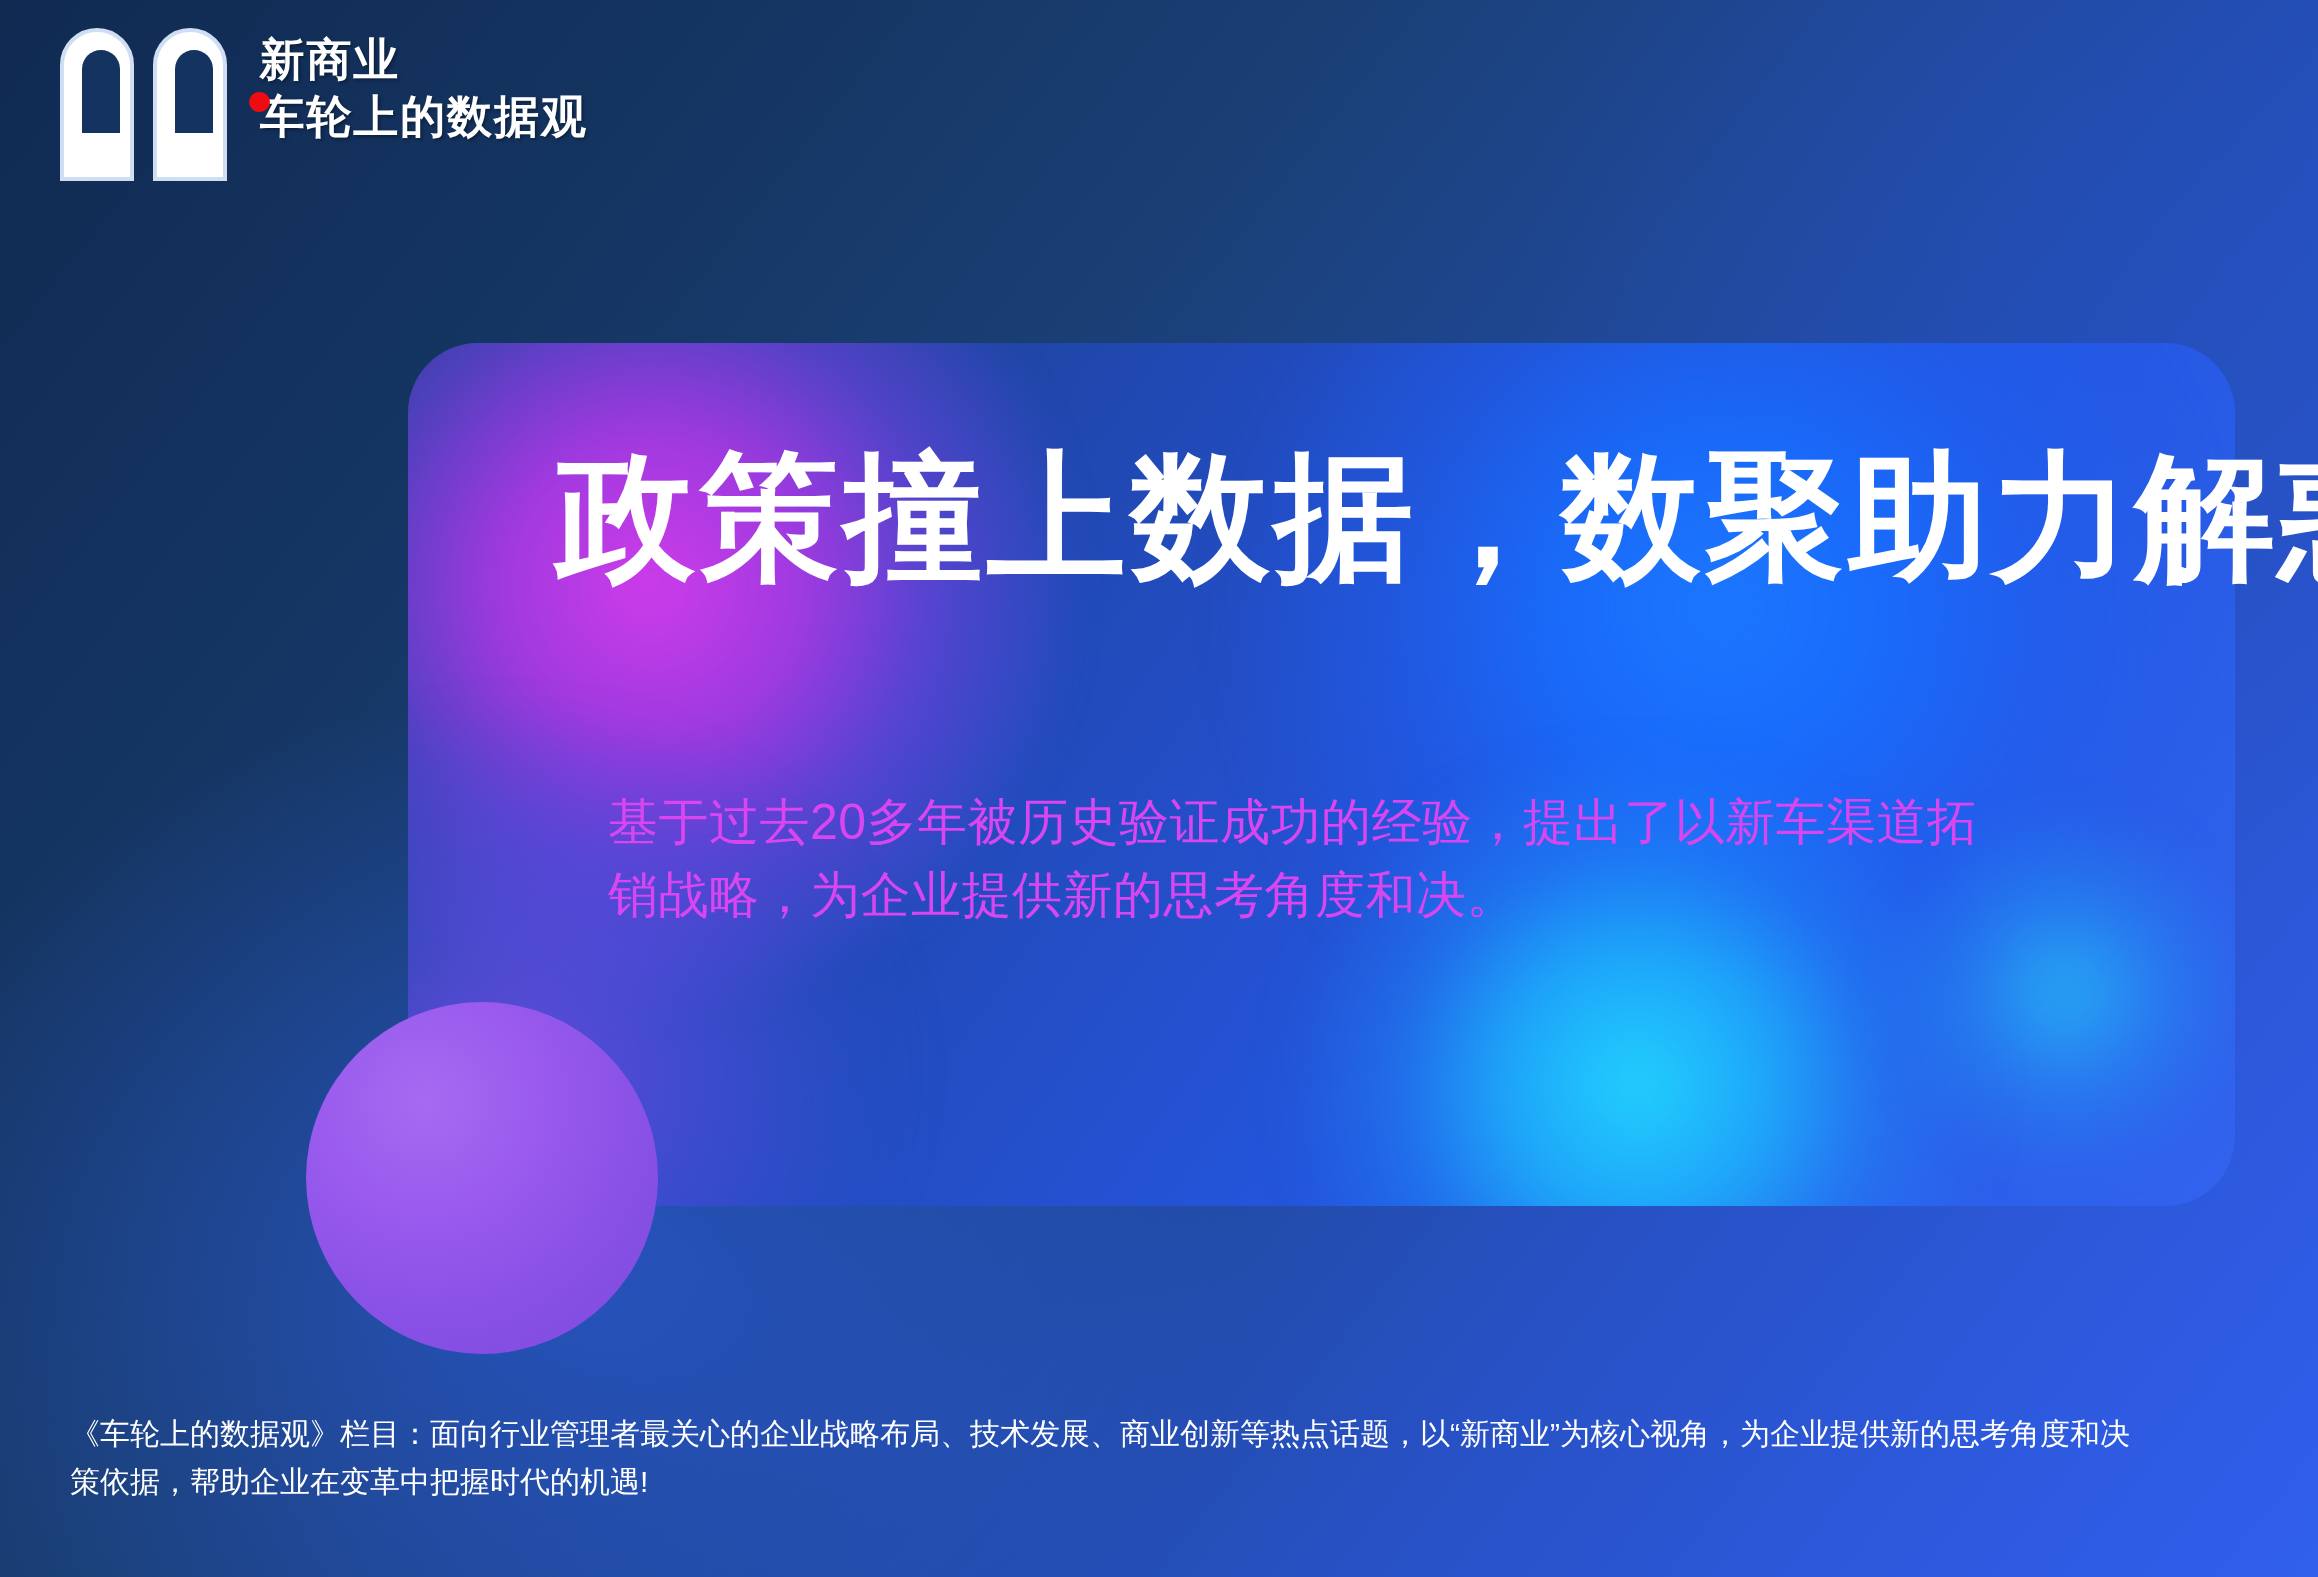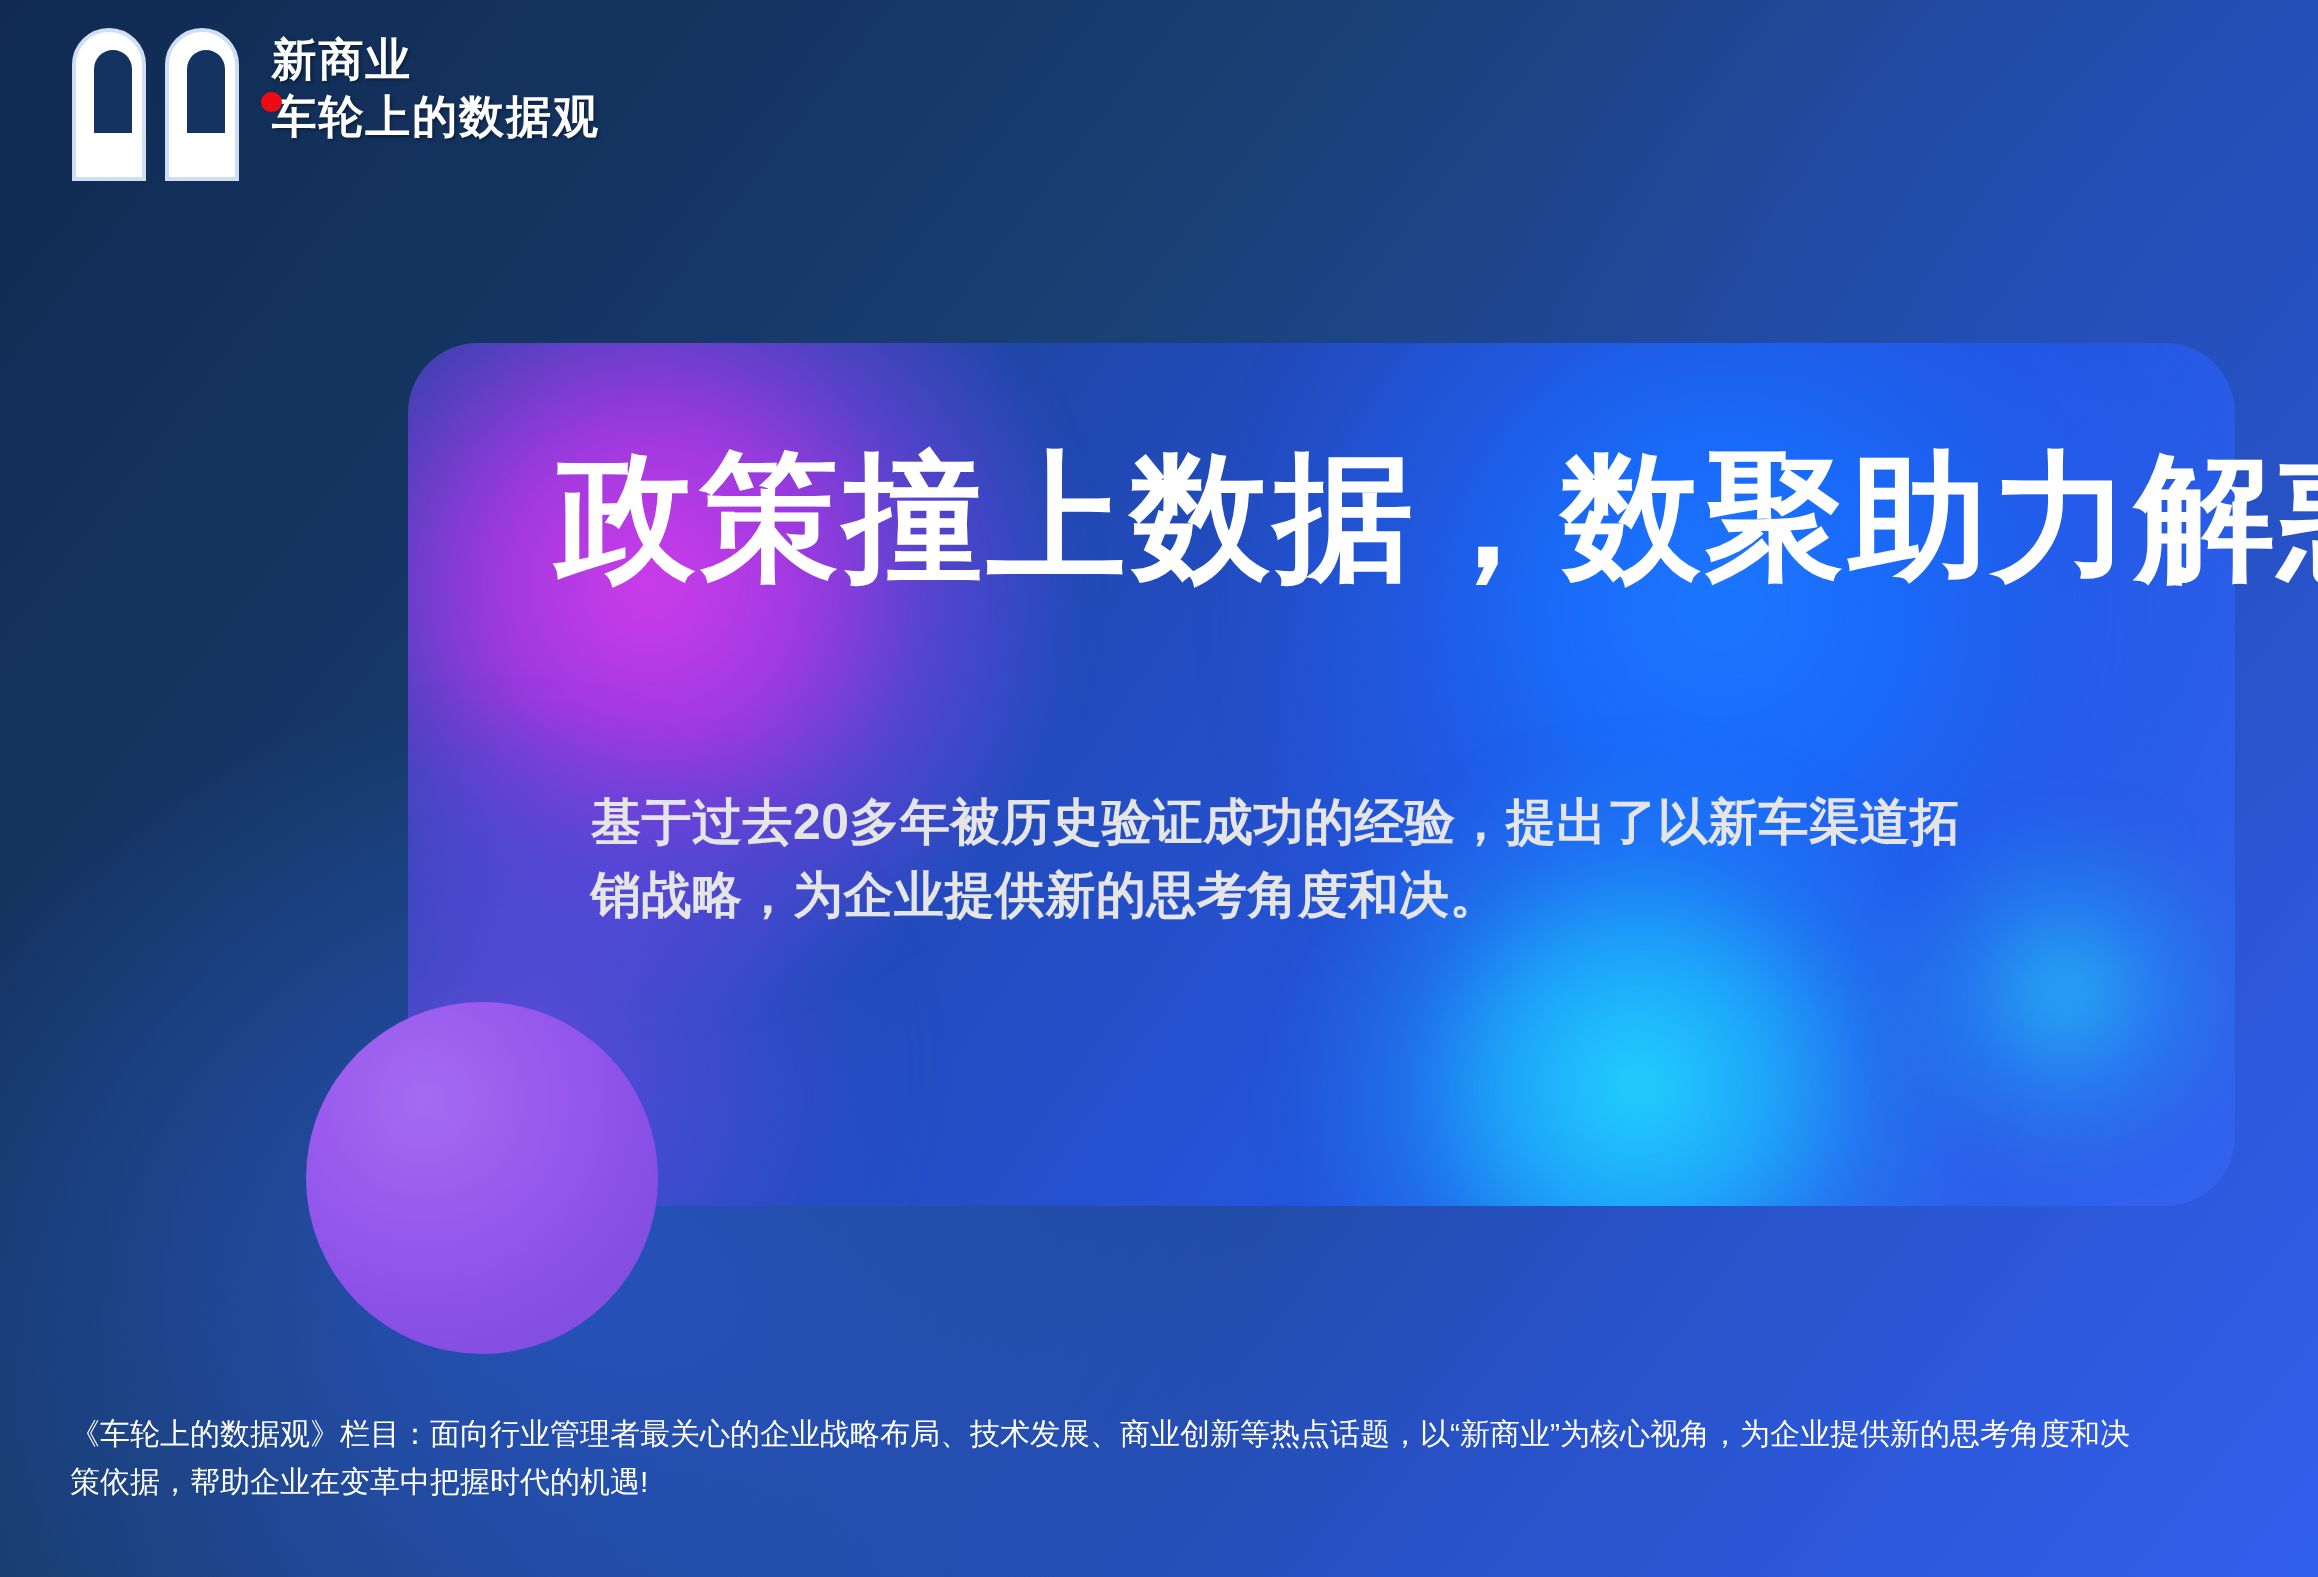--- a/index.html
+++ b/index.html
@@ -25,21 +25,21 @@
   #bg-glow-a{
     position:absolute;left:-185px;top:649px;width:1484px;height:1206px;
     background:radial-gradient(ellipse at 50% 50%, rgba(47,95,235,.55) 0%, rgba(47,95,235,0) 66%);
   }
   #bg-glow-b{
     position:absolute;left:1484px;top:-325px;width:1484px;height:1206px;
     background:radial-gradient(ellipse at 50% 50%, rgba(36,80,190,.45) 0%, rgba(36,80,190,0) 68%);
   }
 
   
-  #logo{position:absolute;left:72px;top:28px;display:flex;align-items:flex-start;}
+  #logo{position:absolute;left:60px;top:28px;display:flex;align-items:flex-start;}
   #quote-mark{
     position:relative;width:181px;height:153px;flex:0 0 auto;
   }
   .qm{
     position:absolute;top:0;width:74px;height:153px;
     background:#ffffff;
     border:4.2px solid #cfdef2;
     box-sizing:border-box;
     border-radius:37px 37px 0 0;
   }
@@ -136,22 +136,22 @@
   }
 
   
   #card-content{position:absolute;left:408px;top:343px;width:1827px;height:863px;}
   #headline{
     position:absolute;left:148px;top:100px;
     color:#ffffff;font-size:139px;line-height:148px;font-weight:700;
     letter-spacing:4.6px;white-space:nowrap;
   }
   #body-copy{
-    position:absolute;left:183px;top:443px;width:1451px;
-    color:#e5e5e5;font-size:50px;line-height:73px;font-weight:700;
+    position:absolute;left:200px;top:443px;width:1451px;
+    color:#d946ef;font-size:50px;line-height:73px;font-weight:400;
     letter-spacing:0.5px;
   }
   #body-copy div{white-space:nowrap;}
 
   
   #footer{
     position:absolute;left:70px;top:1410px;width:2527px;
     color:#ffffff;font-size:30px;line-height:48px;font-weight:400;
     letter-spacing:0px;
   }

